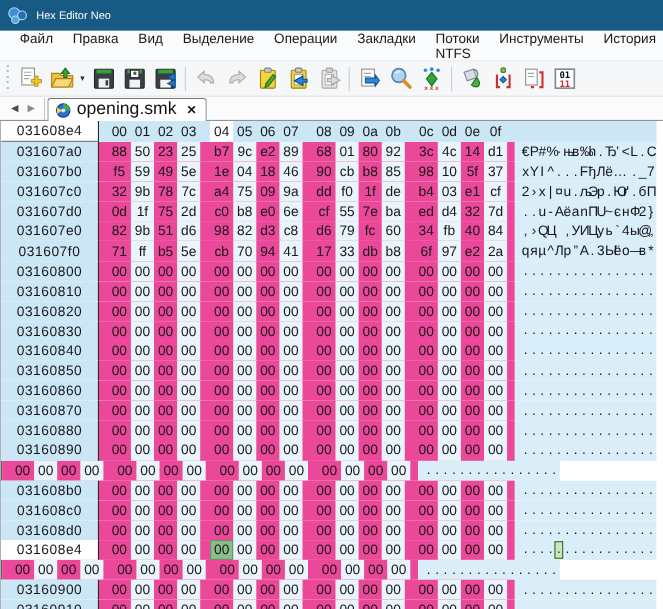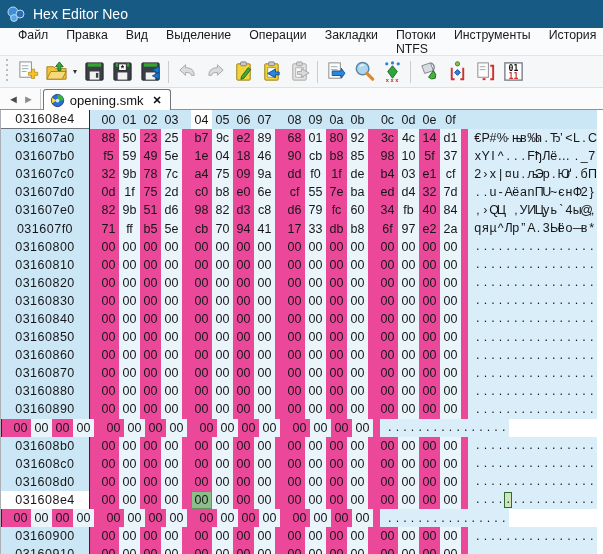--- a/index.html
+++ b/index.html
@@ -4,21 +4,21 @@
 <style>
   * { margin:0; padding:0; box-sizing:border-box; }
   html,body { width:603px; height:554px; overflow:hidden; background:#fff;
               font-family:"Liberation Sans", sans-serif; }
   .window { width:603px; height:554px; display:flex; flex-direction:column; }
 
   
   .titlebar { height:28px; background:#175b84; color:#fff; display:flex;
               align-items:center; padding-left:6px; flex:0 0 auto; }
   .titlebar .ticon { width:20px; height:18px; margin-right:7px; }
-  .titlebar .ttext { font-size:14px; }
+  .titlebar .ttext { font-size:10px; }
 
   
   .menubar { height:28px; background:#fafbfc; border-bottom:1px solid #e3e5e8;
              display:flex; align-items:center; flex:0 0 auto; }
   .grip { width:5px; height:80%; margin:0 5px 0 4px;
           background-image:repeating-linear-gradient(to bottom,#b6bcc4 0 2px,transparent 2px 5px);
           background-size:2px 100%; background-repeat:no-repeat; background-position:center; }
   .menuitem { font-size:12.3px; color:#1a1a1a; padding:4px 9px; cursor:default; }
 
   
@@ -34,21 +34,21 @@
   .tabbar { height:22px; background:#fbfbfb; display:flex; align-items:flex-end;
             flex:0 0 auto; border-bottom:1px solid #8d9299; }
   .tabnav { display:flex; align-items:center; height:20px; padding:0 4px 0 6px;
             border-right:1px solid #c8c8c8; margin-bottom:0; }
   .tabnav .arr { font-size:11px; line-height:1; padding:0 2px; }
   .arr-left { color:#4a4a4a; } .arr-right { color:#8a8a8a; }
   .tab { display:flex; align-items:center; gap:5px; background:#ffffff;
          border:1px solid #6f757c; border-bottom:none; border-radius:3px 3px 0 0;
          height:21px; padding:0 8px 0 6px; margin-left:2px; position:relative; top:1px; }
   .tab .ficon { width:15px; height:15px; }
-  .tab .tlabel { font-size:13px; color:#111; }
+  .tab .tlabel { font-size:16px; color:#111; }
   .tab .tclose { font-size:11px; font-weight:bold; color:#111; margin-left:4px; cursor:default; }
 
   
   .editor { flex:1 1 auto; display:flex; flex-direction:column; overflow:hidden;
             border-left:1px solid #aab0b6; font-family:Liberation Sans, sans-serif; }
   .erow { display:flex; height:18.1px; flex:0 0 auto; }
   .hdr { height:19px; }
   .addrcell { width:88px; flex:0 0 88px; background:#cbe7f5; color:#16161a;
               font-size:12.5px; display:flex; align-items:center; justify-content:center;
               letter-spacing:0.5px; }

